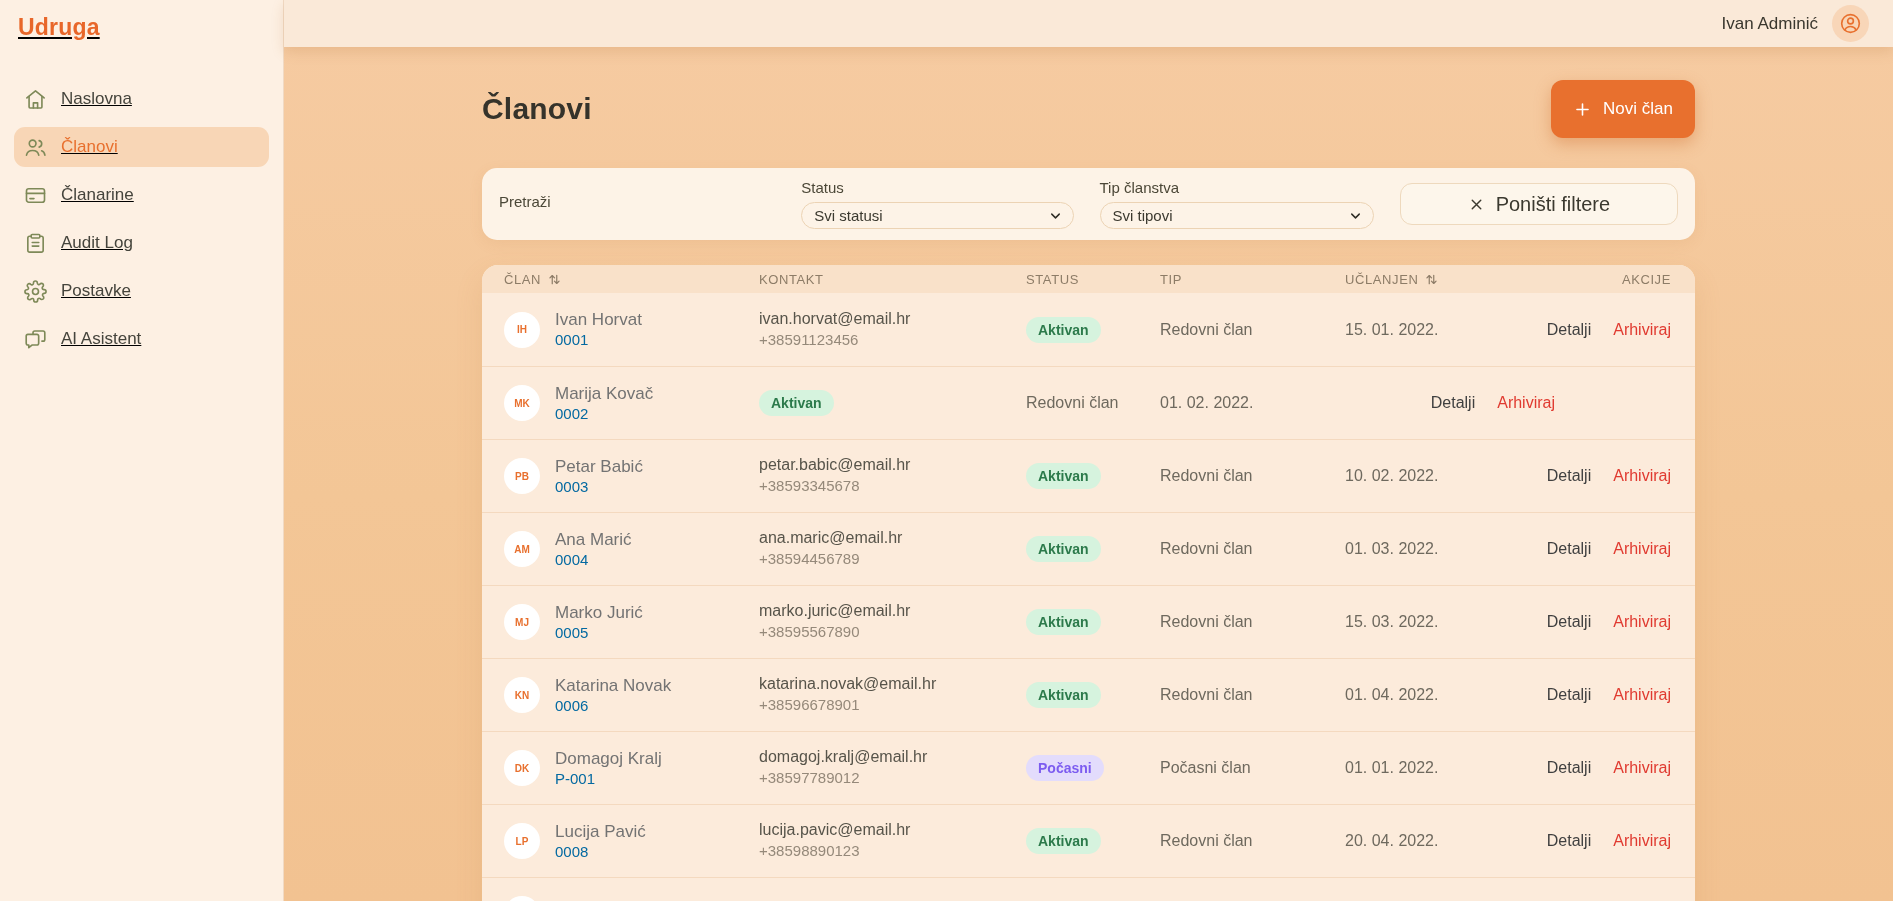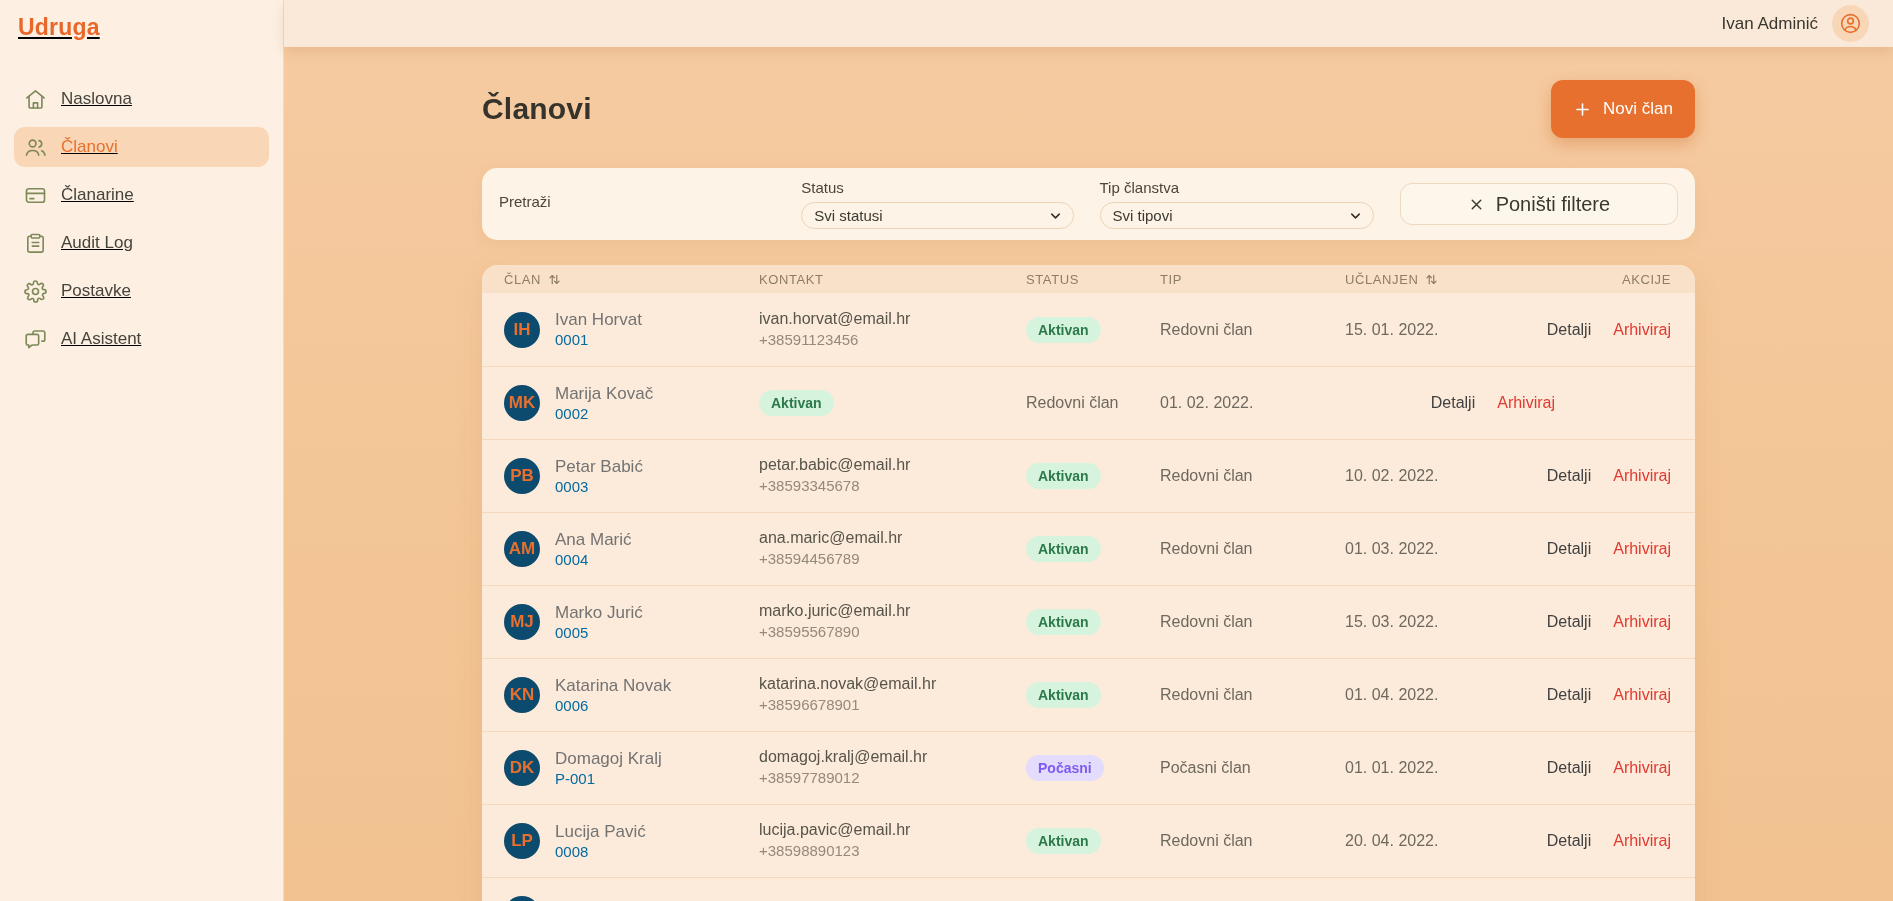--- a/index.html
+++ b/index.html
@@ -67,23 +67,23 @@
     align-items:center; padding:0 24px 0 22px; }
   .thead { height:28px; background:#f9e1c9; }
   .th { font-size:13px; letter-spacing:.6px; color:#8d7c67; font-weight:500;
     display:flex; align-items:center; gap:6px; text-transform:uppercase; }
   .th.sortable { cursor:pointer; }
   .th .sort { width:15px; height:15px; display:flex; color:#8d7c67; }
   .th:last-child { justify-content:flex-end; }
   .trow { height:73px; border-top:1px solid #f4d9bf; }
   .trow:first-child { border-top:none; }
   .cell-member { display:flex; align-items:center; gap:15px; }
-  .mavatar { width:36px; height:36px; border-radius:50%; background:#0c4a6e; flex:none;
+  .mavatar { width:36px; height:36px; border-radius:50%; background:#ffffff; flex:none;
     display:flex; align-items:center; justify-content:center;
-    color:#e8702e; font-size:17px; font-weight:600; }
+    color:#e8702e; font-size:10px; font-weight:600; }
   .mname { font-size:17px; color:#737373; font-weight:400; line-height:1.25; }
   .mid   { font-size:15px; color:#0369a1; line-height:1.3; }
   .memail { font-size:16px; color:#57544a; line-height:1.3; }
   .mphone { font-size:15px; color:#95897a; line-height:1.35; }
   .badge { display:inline-block; padding:5px 12px; border-radius:999px;
     font-size:14px; font-weight:600; }
   .badge.active   { background:#d6f3de; color:#2c7a4b; }
   .badge.honorary { background:#e3dcfc; color:#7c5cf0; }
   .mtype, .mjoined { font-size:16px; color:#6e695e; }
   .cell-actions { display:flex; justify-content:flex-end; gap:22px; }

